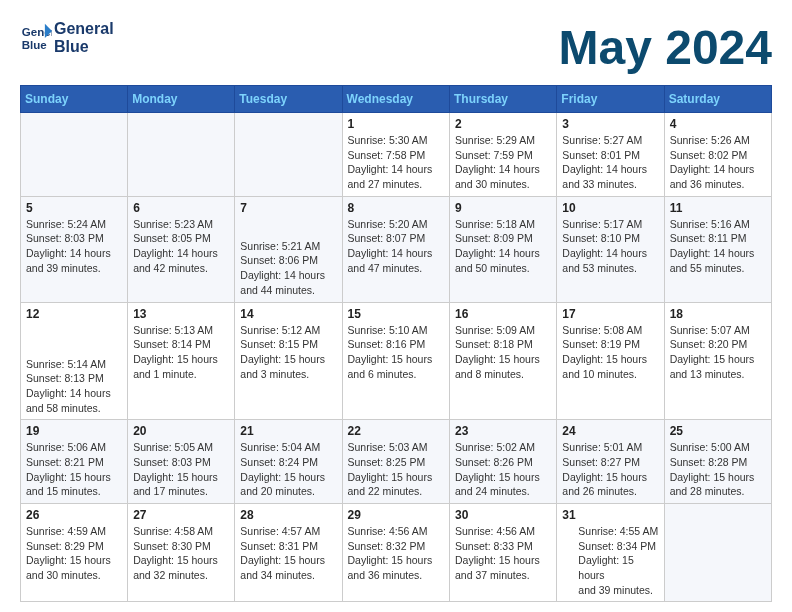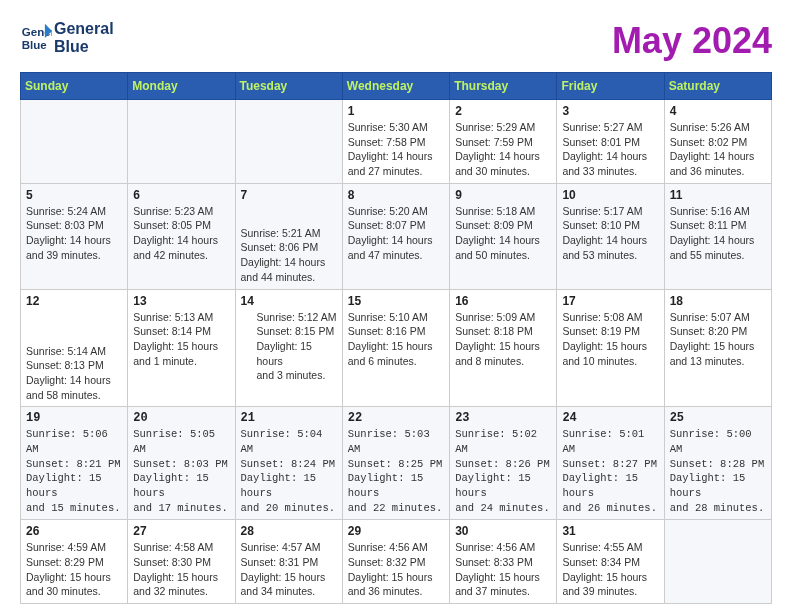--- a/index.html
+++ b/index.html
@@ -22,36 +22,36 @@
     }
     .logo-icon {
       width: 32px;
       height: 32px;
       margin-right: 2px;
     }
     .title-block {
       text-align: right;
     }
     .month-title {
-      font-size: 36px;
+      font-size: 48px;
       font-weight: bold;
-      color: #a21caf;
+      color: #0c4a6e;
     }
     .location {
       font-size: 14px;
       color: #444;
     }
     .calendar {
       width: 100%;
       border-collapse: collapse;
       font-size: 11px;
     }
     .calendar th {
       background: #2a5db0;
-      color: #bef264;
+      color: #7dd3fc;
       padding: 6px 4px;
       text-align: left;
       font-size: 12px;
       font-weight: bold;
       border: 1px solid #1e4a9a;
     }
     .calendar td {
       border: 1px solid #ccc;
       vertical-align: top;
       padding: 4px 5px;
@@ -210,21 +210,21 @@
         </td>
         <td>
           <div class="day-number">13</div>
           <div class="day-info" style="white-space: pre-line;">Sunrise: 5:13 AM
 Sunset: 8:14 PM
 Daylight: 15 hours
 and 1 minute.</div>
         </td>
         <td>
           <div class="day-number">14</div>
-          <div class="day-info" style="white-space: pre-line; margin-left: 16px;">Sunrise: 5:12 AM
+          <div class="day-info" style="white-space: pre-line;">Sunrise: 5:12 AM
 Sunset: 8:15 PM
 Daylight: 15 hours
 and 3 minutes.</div>
         </td>
         <td>
           <div class="day-number">15</div>
           <div class="day-info" style="white-space: pre-line;">Sunrise: 5:10 AM
 Sunset: 8:16 PM
 Daylight: 15 hours
 and 6 minutes.</div>
@@ -244,21 +244,21 @@
 and 10 minutes.</div>
         </td>
         <td>
           <div class="day-number">18</div>
           <div class="day-info" style="white-space: pre-line;">Sunrise: 5:07 AM
 Sunset: 8:20 PM
 Daylight: 15 hours
 and 13 minutes.</div>
         </td>
       </tr>
-      <tr style="background: #bef264; font-family: Liberation Mono, monospace;">
+      <tr style="background: #bef264;">
         <td>
           <div class="day-number">19</div>
           <div class="day-info" style="white-space: pre-line;">Sunrise: 5:06 AM
 Sunset: 8:21 PM
 Daylight: 15 hours
 and 15 minutes.</div>
         </td>
         <td>
           <div class="day-number">20</div>
           <div class="day-info" style="white-space: pre-line;">Sunrise: 5:05 AM
@@ -333,21 +333,21 @@
         </td>
         <td>
           <div class="day-number">30</div>
           <div class="day-info" style="white-space: pre-line;">Sunrise: 4:56 AM
 Sunset: 8:33 PM
 Daylight: 15 hours
 and 37 minutes.</div>
         </td>
         <td>
           <div class="day-number">31</div>
-          <div class="day-info" style="white-space: pre-line;">Sunrise: 4:55 AM
+          <div class="day-info" style="white-space: pre-line; margin-left: 16px;">Sunrise: 4:55 AM
 Sunset: 8:34 PM
 Daylight: 15 hours
 and 39 minutes.</div>
         </td>
         <td class="empty-cell"></td>
       </tr>
     </tbody>
 </table>
 
 </body></html>

